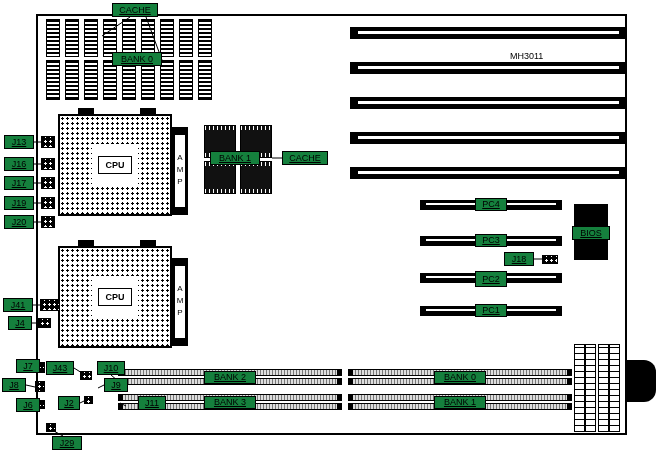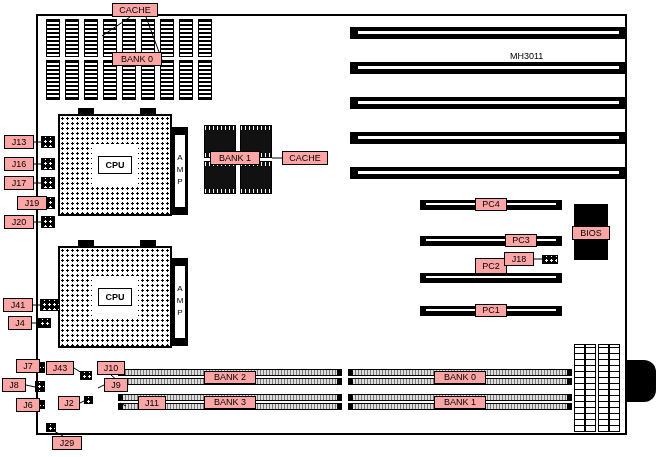--- a/index.html
+++ b/index.html
@@ -1,21 +1,21 @@
 <!DOCTYPE html>
 <html><head>
 <meta charset="utf-8">
 <style>
   * { box-sizing: border-box; margin: 0; padding: 0; }
   body { background: #fff; font-family: "Liberation Sans", sans-serif; color: #000; }
   .board-wrap { position: relative; width: 657px; height: 457px; background: #fff; overflow: hidden; }
   .outline { position: absolute; border: 2px solid #000; background: #fff; }
-  .callout { position: absolute; background: #fca5a5; border: 1px solid #000; font-size: 9px;
+  .callout { position: absolute; background: #15803d; border: 1px solid #000; font-size: 9px;
              line-height: 1; display: flex; align-items: center; justify-content: center;
-             white-space: nowrap; z-index: 6; }
+             white-space: nowrap; z-index: 6; text-decoration: underline; }
   .chip-row { position: absolute; display: flex; gap: 5px; z-index: 2; }
   .chip-dip { width: 14px; height: 100%; border: 1px solid #000;
               background: repeating-linear-gradient(180deg, #000 0 2px, #fff 2px 4px); }
   .pga { position: absolute; border: 2px solid #000; background-color: #fff;
          background-image: radial-gradient(#000 1.1px, transparent 1.3px);
          background-size: 5px 5px; z-index: 2; font-weight: bold; }
   .pga-center { position: absolute; left: 50%; top: 50%; transform: translate(-50%,-50%);
                 width: 46px; height: 42px; background: #fff;
                 display: flex; align-items: center; justify-content: center; }
   .cpu-label { border: 1px solid #000; background: #fff; font-size: 9px; padding: 3px 6px; }
@@ -109,21 +109,21 @@
   </div>
   <div class="callout" style="left:112px; top:3px; width:46px; height:14px;">CACHE</div>
   <div class="callout" style="left:112px; top:52px; width:50px; height:14px;">BANK 0</div>
 
   <div class="callout" style="left:4px; top:135px; width:30px; height:14px;">J13</div>
   <div class="conn" style="left:41px; top:136px; width:14px; height:12px;"></div>
   <div class="callout" style="left:4px; top:157px; width:30px; height:14px;">J16</div>
   <div class="conn" style="left:41px; top:158px; width:14px; height:12px;"></div>
   <div class="callout" style="left:4px; top:176px; width:30px; height:14px;">J17</div>
   <div class="conn" style="left:41px; top:177px; width:14px; height:12px;"></div>
-  <div class="callout" style="left:17px; top:196px; width:30px; height:14px;">J19</div>
+  <div class="callout" style="left:4px; top:196px; width:30px; height:14px;">J19</div>
   <div class="conn" style="left:41px; top:197px; width:14px; height:12px;"></div>
   <div class="callout" style="left:4px; top:215px; width:30px; height:14px;">J20</div>
   <div class="conn" style="left:41px; top:216px; width:14px; height:12px;"></div>
 
   <div class="tab" style="left:78px; top:108px; width:16px; height:7px;"></div>
   <div class="tab" style="left:140px; top:108px; width:16px; height:7px;"></div>
   <div class="pga" style="left:58px; top:114px; width:114px; height:102px;">
     <div class="pga-center">
       <div class="cpu-label">CPU</div>
     </div>
@@ -144,23 +144,23 @@
   <div class="isa" style="left:350px; top:27px; width:277px; height:12px;"></div>
   <div class="isa" style="left:350px; top:62px; width:277px; height:12px;"></div>
   <div class="isa" style="left:350px; top:97px; width:277px; height:12px;"></div>
   <div class="isa" style="left:350px; top:132px; width:277px; height:12px;"></div>
   <div class="isa" style="left:350px; top:167px; width:277px; height:12px;"></div>
   <div class="silk-text" style="left:510px; top:43px;">MH3011</div>
 
   <div class="pci" style="left:420px; top:200px; width:142px; height:10px;"></div>
   <div class="callout" style="left:475px; top:198px; width:32px; height:13px;">PC4</div>
   <div class="pci" style="left:420px; top:236px; width:142px; height:10px;"></div>
-  <div class="callout" style="left:475px; top:234px; width:32px; height:13px;margin-left:30px;">PC3</div>
+  <div class="callout" style="left:475px; top:234px; width:32px; height:13px;">PC3</div>
   <div class="pci" style="left:420px; top:273px; width:142px; height:10px;"></div>
-  <div class="callout" style="left:475px; top:258px; width:32px; height:16px;">PC2</div>
+  <div class="callout" style="left:475px; top:271px; width:32px; height:16px;">PC2</div>
   <div class="pci" style="left:420px; top:306px; width:142px; height:10px;"></div>
   <div class="callout" style="left:475px; top:304px; width:32px; height:13px;">PC1</div>
 
   <div class="callout" style="left:504px; top:252px; width:30px; height:14px;">J18</div>
   <div class="conn" style="left:542px; top:255px; width:16px; height:9px;"></div>
 
   <div class="bios-chip" style="left:574px; top:204px; width:34px; height:56px;"></div>
   <div class="callout" style="left:572px; top:226px; width:38px; height:14px;">BIOS</div>
 
   <div class="tab" style="left:78px; top:240px; width:16px; height:7px;"></div>

